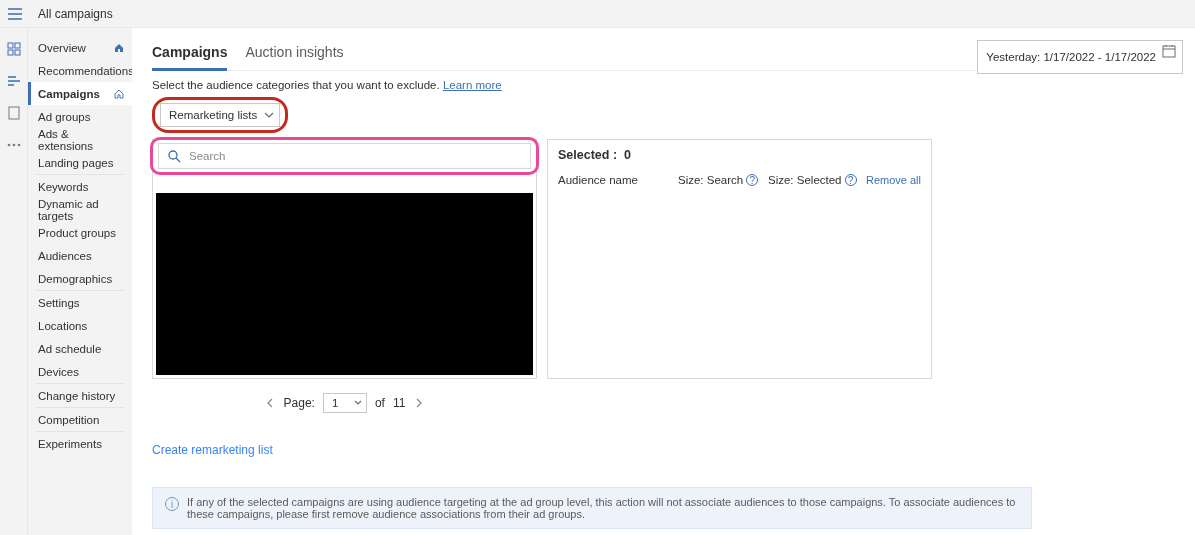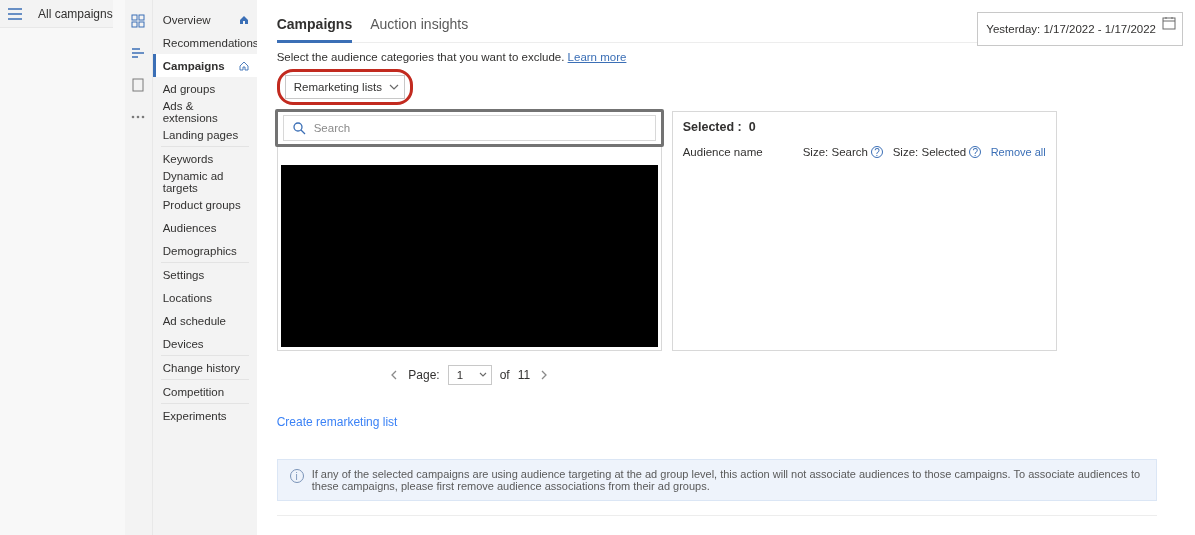--- a/index.html
+++ b/index.html
@@ -5,21 +5,21 @@
   * { box-sizing: border-box; margin: 0; padding: 0; }
   body {
     font-family: "Segoe UI", -apple-system, Arial, sans-serif;
     font-size: 13px;
     color: #323130;
     background: #f8f8f8;
     width: 1195px;
     height: 535px;
     overflow: hidden;
   }
-  .root { display: flex; flex-direction: row; height: 100%; gap: 12px; }
+  .root { display: flex; flex-direction: column; height: 100%; }
 
   
   .topbar {
     height: 28px;
     display: flex;
     align-items: center;
     padding-left: 6px;
     border-bottom: 1px solid #e8e8e8;
     background: #f3f3f3;
   }
@@ -148,22 +148,22 @@
   
   .panels { display: flex; gap: 10px; margin-top: 6px; }
   .panel-left, .panel-right {
     border: 1px solid #d8d8d8;
     background: #fff;
   }
   .panel-left { width: 385px; height: 240px; display:flex; flex-direction:column; }
   .panel-right { width: 385px; height: 240px; display:flex; flex-direction:column; }
 
   .search-wrap {
-    border: 3px solid #737373;
-    border-radius: 2px;
+    border: 3px solid #ec4899;
+    border-radius: 10px;
     margin: -3px -3px 12px -3px; 
     padding: 3px 5px;
     background: #fff;
   }
   .search-box {
     height: 26px;
     border: 1px solid #d8d8d8;
     background: #fff;
     display: flex; align-items: center;
     padding: 0 8px;

